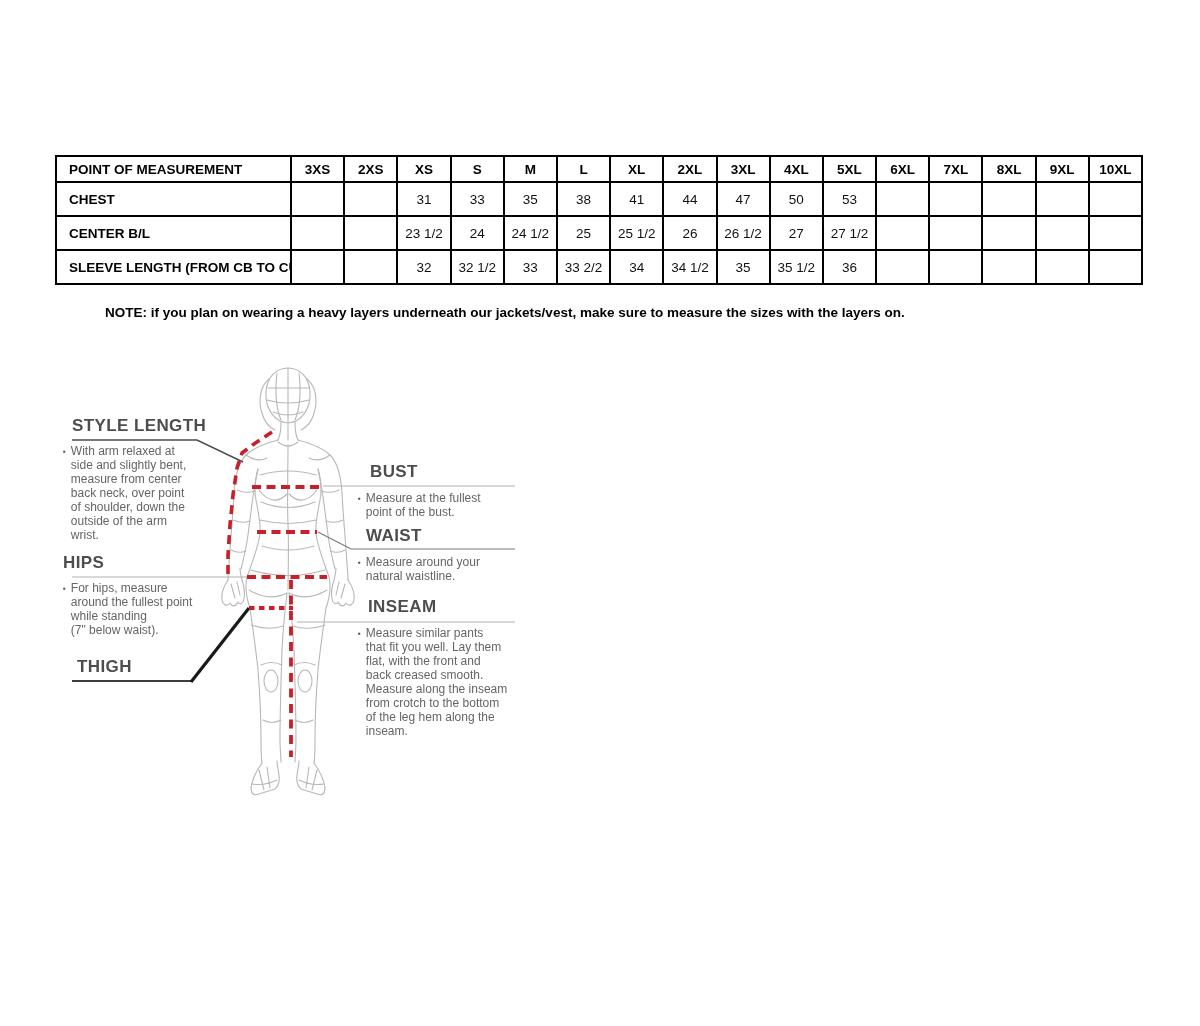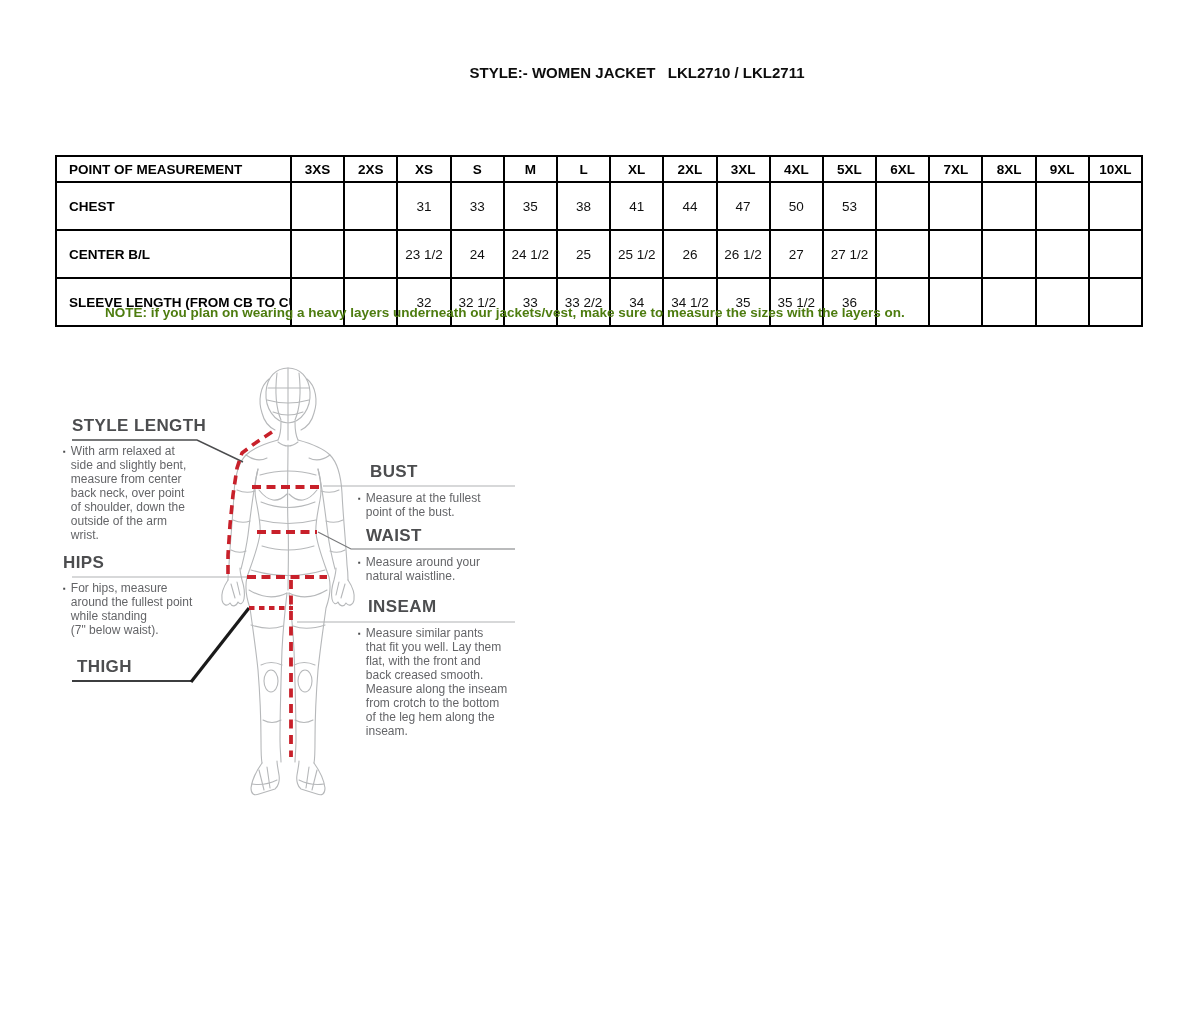--- a/index.html
+++ b/index.html
@@ -16,49 +16,48 @@
   
   table.size-table {
     position:absolute; left:55px; top:155px; width:1088px;
     border-collapse:collapse; table-layout:fixed;
   }
   table.size-table th, table.size-table td {
     border:2px solid #000; text-align:center; vertical-align:middle;
     font-size:13.5px; padding:0; overflow:hidden; white-space:nowrap;
   }
   table.size-table thead tr { height:26px; }
-  table.size-table tbody tr { height:48px; }
+  table.size-table tbody tr { height:34px; }
   table.size-table th { font-weight:bold; }
   table.size-table .rowhead { text-align:left; padding-left:12px; }
   table.size-table td { font-weight:normal; color:#111; }
   
   .note {
     position:absolute; left:57px; top:305px; font-size:13.5px; font-weight:bold;
-    color:#4d7c0f;
+    color:#000000;
     padding-left:48px;
   }
   
   .diagram { position:absolute; left:55px; top:350px; width:470px; height:465px; }
   .diagram svg { position:absolute; left:0; top:0; }
   .g-head {
     position:absolute; font-size:17px; font-weight:bold; letter-spacing:0.4px;
     color:#4c4d4f; white-space:nowrap;
   }
   .g-note { position:absolute; display:flex; align-items:flex-start; }
   .g-note .bullet { font-size:8px; line-height:14px; color:#4b4c4e; margin-right:5px; margin-top:1px; }
   .txt {
     white-space:pre-line; font-size:12px; line-height:14px; color:#646568;
   }
 </style>
 </head>
 <body>
 
 <div class="page">
 
-  <div class="title">STYLE:- WOMEN JACKET   LKL2710 / LKL2711</div>
 
   <table class="size-table">
     <colgroup>
       <col style="width:235px">
     </colgroup>
     <thead>
       <tr>
         <th class="rowhead">POINT OF MEASUREMENT</th>
       <th>3XS</th>
           <th>2XS</th>

